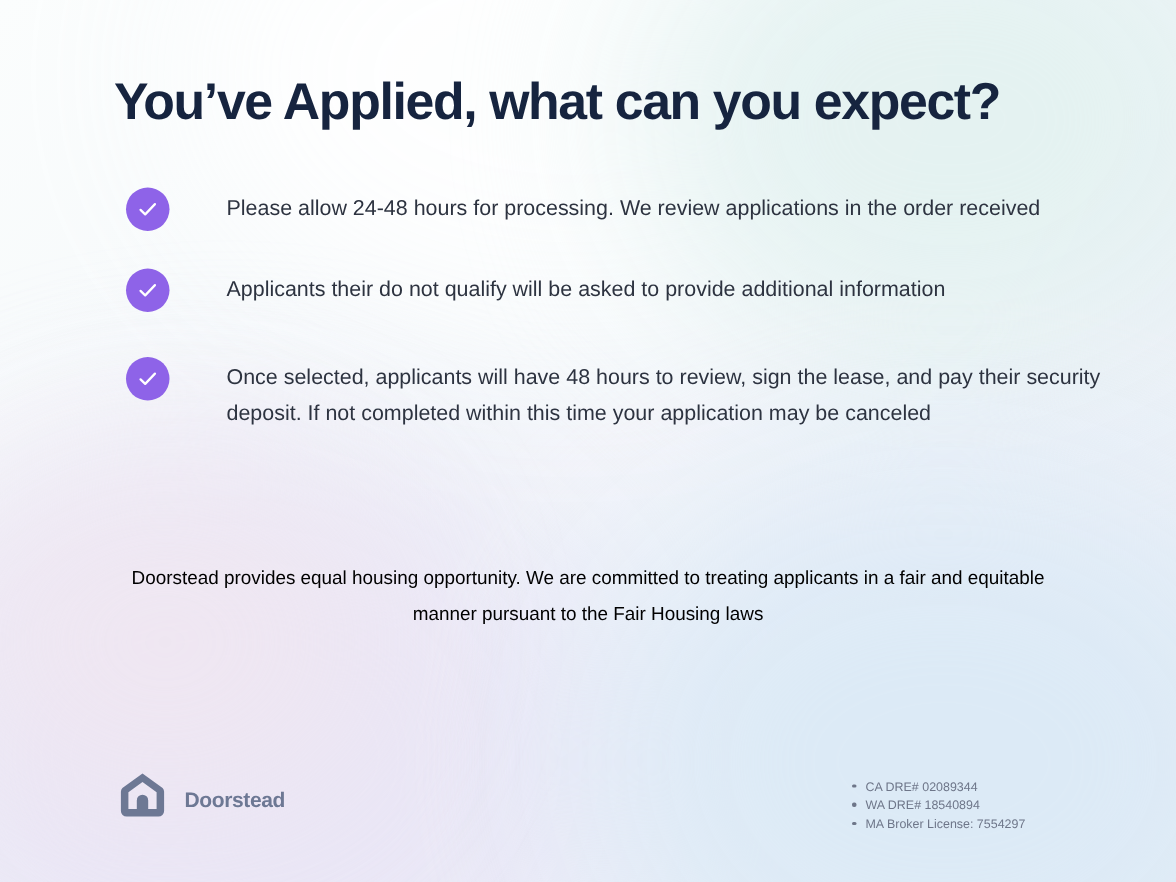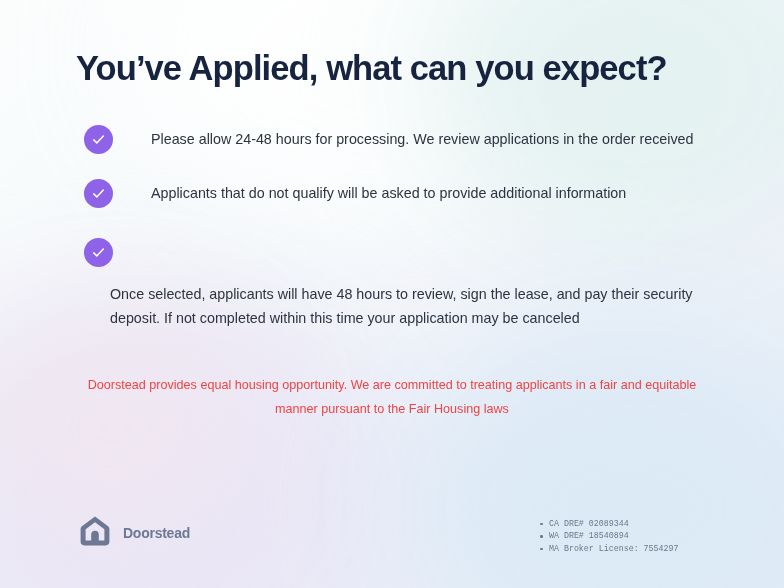--- a/index.html
+++ b/index.html
@@ -93,21 +93,21 @@
   }
 
   .bullet-row {
     display: flex;
     align-items: flex-start;
     gap: 12px;
   }
   .bullet-row.r0 { margin-top: 0; }
   .bullet-row.r1 { margin-top: 25px; }
   .bullet-row.r2 { margin-top: 24px; }
-  .bullet-row.r3 { margin-top: 29px; flex-direction: column; }
+  .bullet-row.r3 { margin-top: 29px; }
 
   .check-badge {
     flex: 0 0 auto;
     width: 29px;
     height: 29px;
     border-radius: 50%;
     background: #8e63e8;
     display: flex;
     align-items: center;
     justify-content: center;
@@ -126,21 +126,21 @@
 
   .disclaimer {
     position: absolute;
     left: 50%;
     transform: translateX(-50%);
     top: 373px;
     width: 610px;
     text-align: center;
     font-size: 12.6px;
     line-height: 24px;
-    color: #ef4444;
+    color: #000000;
   }
 
   
   .footer-logo {
     position: absolute;
     left: 78px;
     bottom: 36px;
     display: flex;
     align-items: center;
   }
@@ -148,24 +148,23 @@
   .logo-word {
     margin-left: 11px;
     font-size: 14px;
     font-weight: bold;
     letter-spacing: -0.25px;
     color: #6d7894;
   }
 
   .licenses {
     position: absolute;
-    left: 539px;
+    left: 567px;
     bottom: 33px;
     list-style: none;
-    font-family: Liberation Mono, monospace;
   }
   .licenses li {
     position: relative;
     font-size: 8.3px;
     line-height: 12.4px;
     color: #6e7689;
     padding-left: 10px;
     white-space: nowrap;
   }
   .licenses li::before {
@@ -206,21 +205,21 @@
         <span class="bullet-text">Please allow 24-48 hours for processing. We review applications in the order received</span>
       </div>
 
 
       <div class="bullet-row r2">
         <span class="check-badge">
           <svg width="17" height="17" viewBox="0 0 17 17" aria-hidden="true">
             <path d="M3.7 8.9 L6.8 11.9 L13.3 5.1" fill="none" stroke="#ffffff" stroke-width="1.5" stroke-linecap="round" stroke-linejoin="round"></path>
           </svg>
         </span>
-        <span class="bullet-text">Applicants that do not qualify will be asked to provide additional information</span>
+        <span class="bullet-text">Applicants their do not qualify will be asked to provide additional information</span>
       </div>
 
       <div class="bullet-row r3">
         <span class="check-badge">
           <svg width="17" height="17" viewBox="0 0 17 17" aria-hidden="true">
             <path d="M3.7 8.9 L6.8 11.9 L13.3 5.1" fill="none" stroke="#ffffff" stroke-width="1.5" stroke-linecap="round" stroke-linejoin="round"></path>
           </svg>
         </span>
         <span class="bullet-text">Once selected, applicants will have 48 hours to review, sign the lease, and pay their security deposit. If not completed within this time your application may be canceled</span>
       </div>

